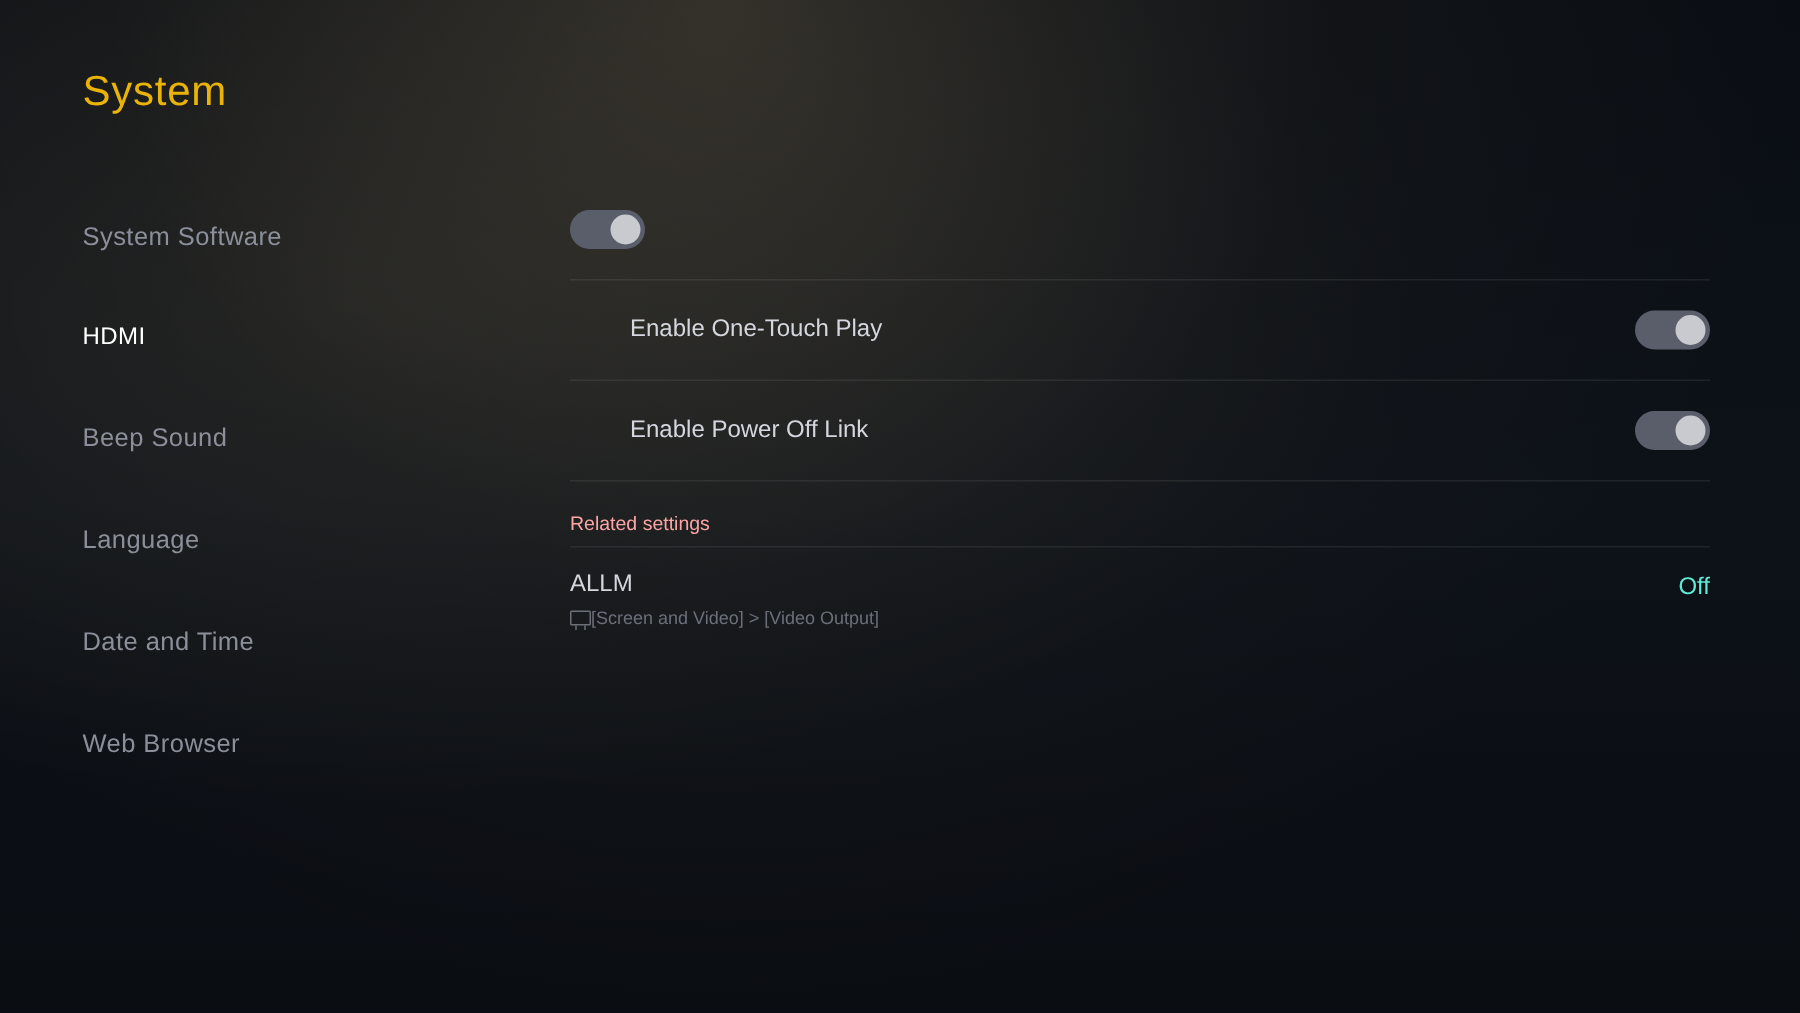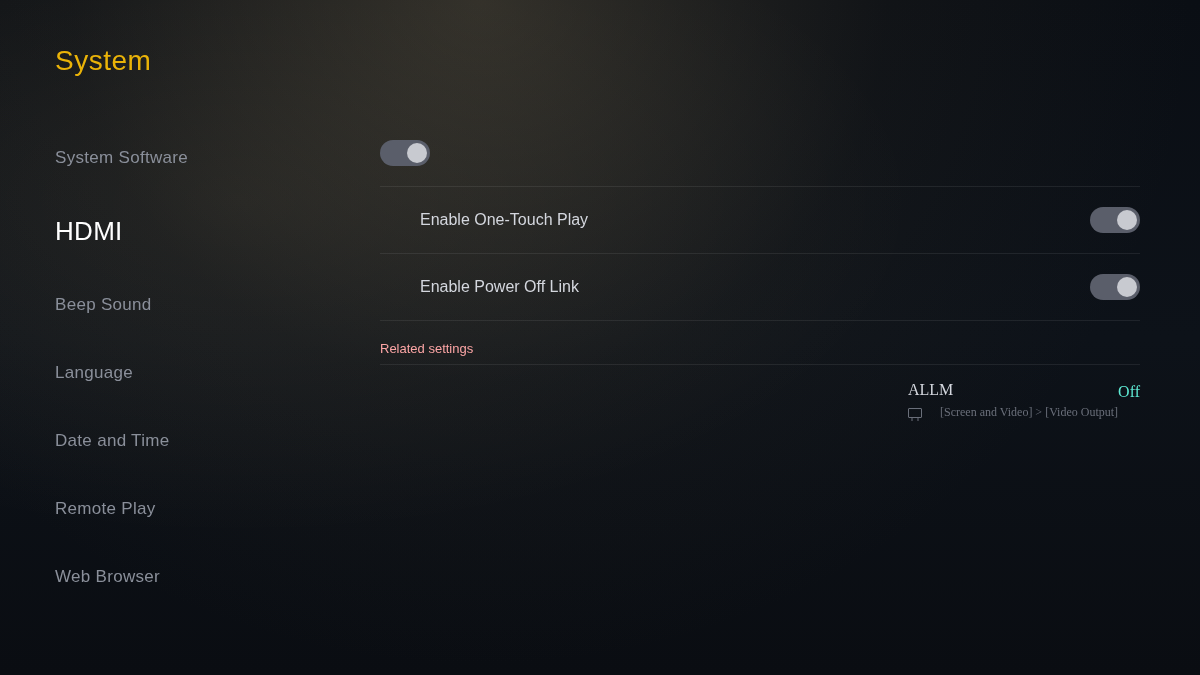--- a/index.html
+++ b/index.html
@@ -71,21 +71,21 @@
       padding: 18px 0;
       color: #8a8f9a;
       font-size: 17px;
       font-weight: 300;
       letter-spacing: 0.3px;
       cursor: pointer;
     }
 
     .sidebar-item.active {
       color: #ffffff;
-      font-size: 26px;
+      font-size: 16px;
       font-weight: 400;
     }
 
     .content {
       flex: 1;
       padding-top: 10px;
       padding-right: 60px;
     }
 
     .setting-row {
@@ -149,41 +149,40 @@
       color: #fca5a5;
       font-size: 13px;
       font-weight: 300;
       padding-top: 20px;
       padding-bottom: 8px;
     }
 
     .allm-row {
       display: flex;
       align-items: flex-start;
-      justify-content: flex-end;
+      justify-content: space-between;
       padding: 16px 0;
-      font-family: Liberation Serif, serif;
     }
 
     .allm-info {
       display: flex;
       flex-direction: column;
       gap: 6px;
     }
 
     .allm-title {
       color: #d4d7de;
       font-size: 16px;
       font-weight: 300;
     }
 
     .allm-subtitle {
       display: flex;
       align-items: center;
-      gap: 18px;
+      gap: 0;
       color: #6a6f7a;
       font-size: 12px;
     }
 
     .screen-icon {
       display: inline-block;
       width: 14px;
       height: 10px;
       border: 1.5px solid #6a6f7a;
       border-radius: 1px;
@@ -234,23 +233,20 @@
     <div class="sidebar-item">
       <span>Beep Sound</span>
     </div>
     <div class="sidebar-item">
       <span>Language</span>
     </div>
     <div class="sidebar-item">
       <span>Date and Time</span>
     </div>
     <div class="sidebar-item">
-      <span>Remote Play</span>
-    </div>
-    <div class="sidebar-item">
       <span>Web Browser</span>
     </div>
   </nav>
 
   <main class="content">
     <div class="setting-row">
       <div class="toggle on">
         <div class="toggle-knob"></div>
       </div>
     </div>

